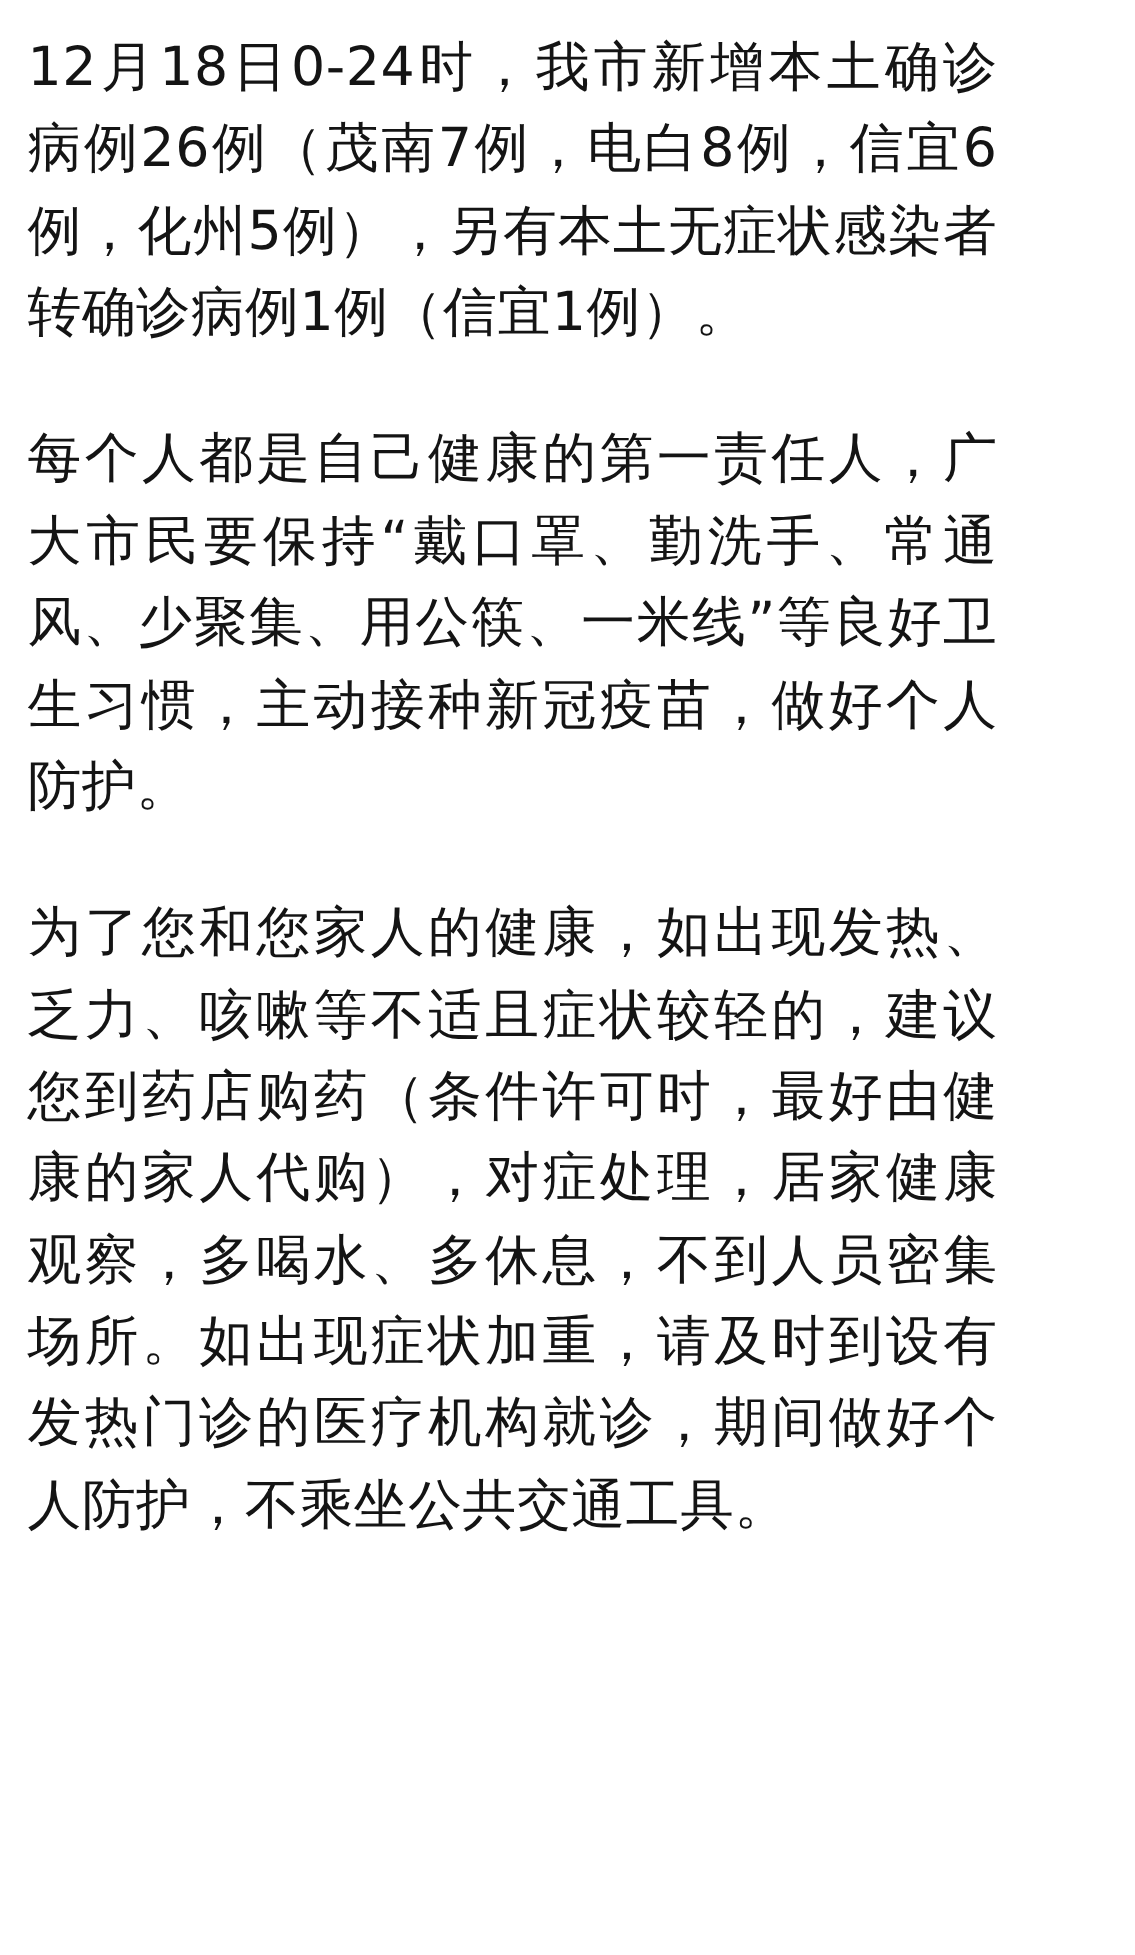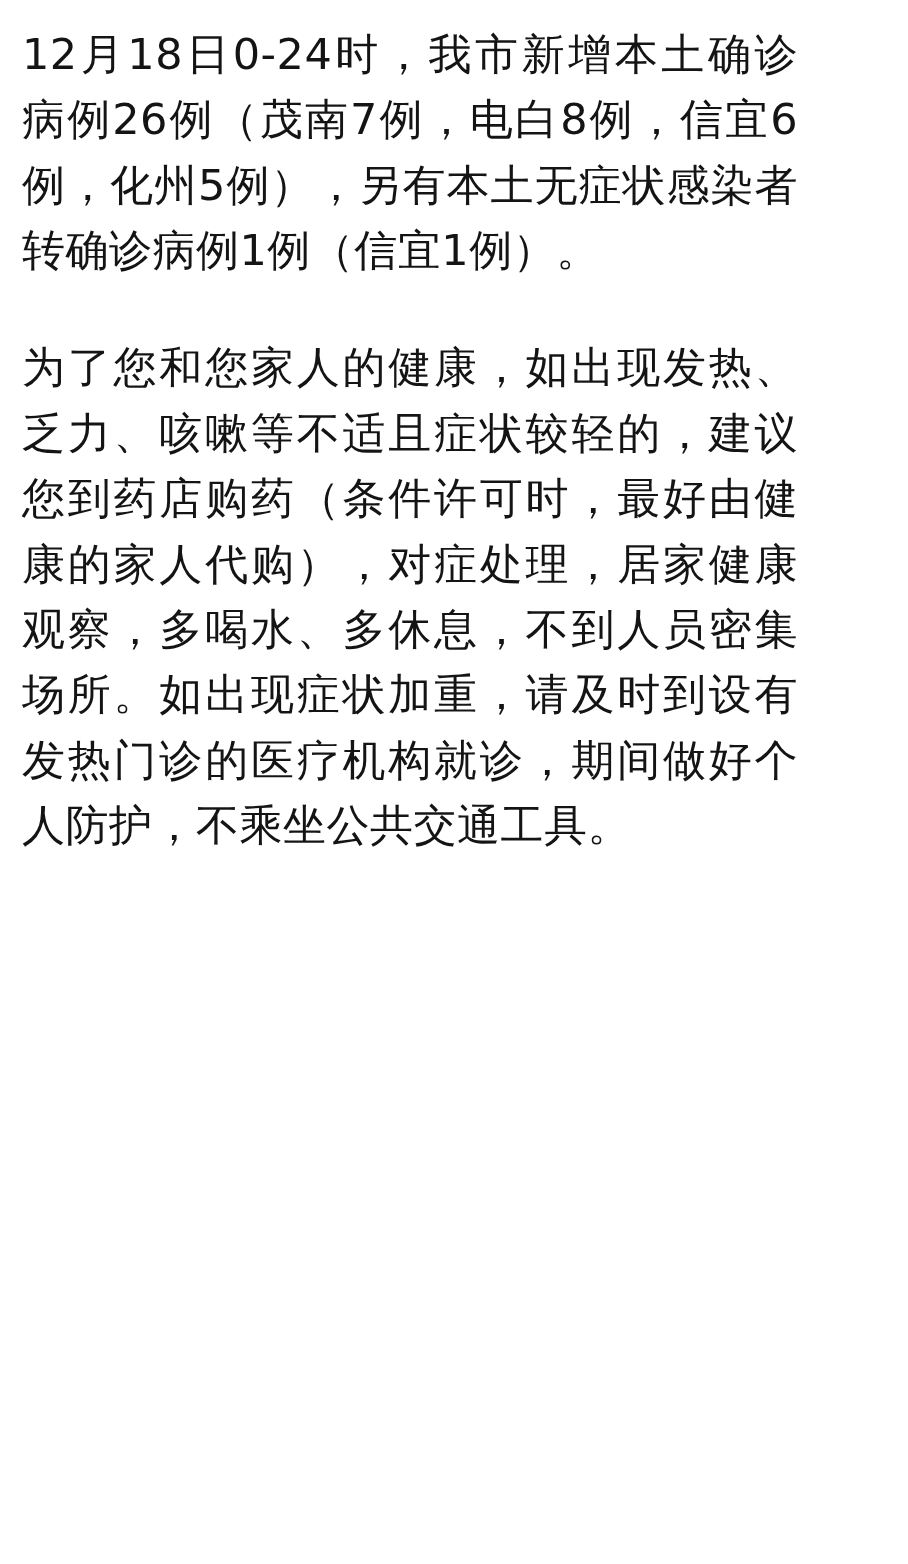--- a/index.html
+++ b/index.html
@@ -35,14 +35,15 @@
   .para:last-child {
     margin-bottom: 0;
     font-family: Liberation Serif, serif;
   }
 </style>
 </head>
 <body>
 
 <div class="page">
   <p class="para">12月18日0-24时，我市新增本土确诊病例26例（茂南7例，电白8例，信宜6例，化州5例），另有本土无症状感染者转确诊病例1例（信宜1例）。</p>
+  <p class="para">每个人都是自己健康的第一责任人，广大市民要保持“戴口罩、勤洗手、常通风、少聚集、用公筷、一米线”等良好卫生习惯，主动接种新冠疫苗，做好个人防护。</p>
   <p class="para">为了您和您家人的健康，如出现发热、乏力、咳嗽等不适且症状较轻的，建议您到药店购药（条件许可时，最好由健康的家人代购），对症处理，居家健康观察，多喝水、多休息，不到人员密集场所。如出现症状加重，请及时到设有发热门诊的医疗机构就诊，期间做好个人防护，不乘坐公共交通工具。</p>
 </div>
 
 </body></html>

